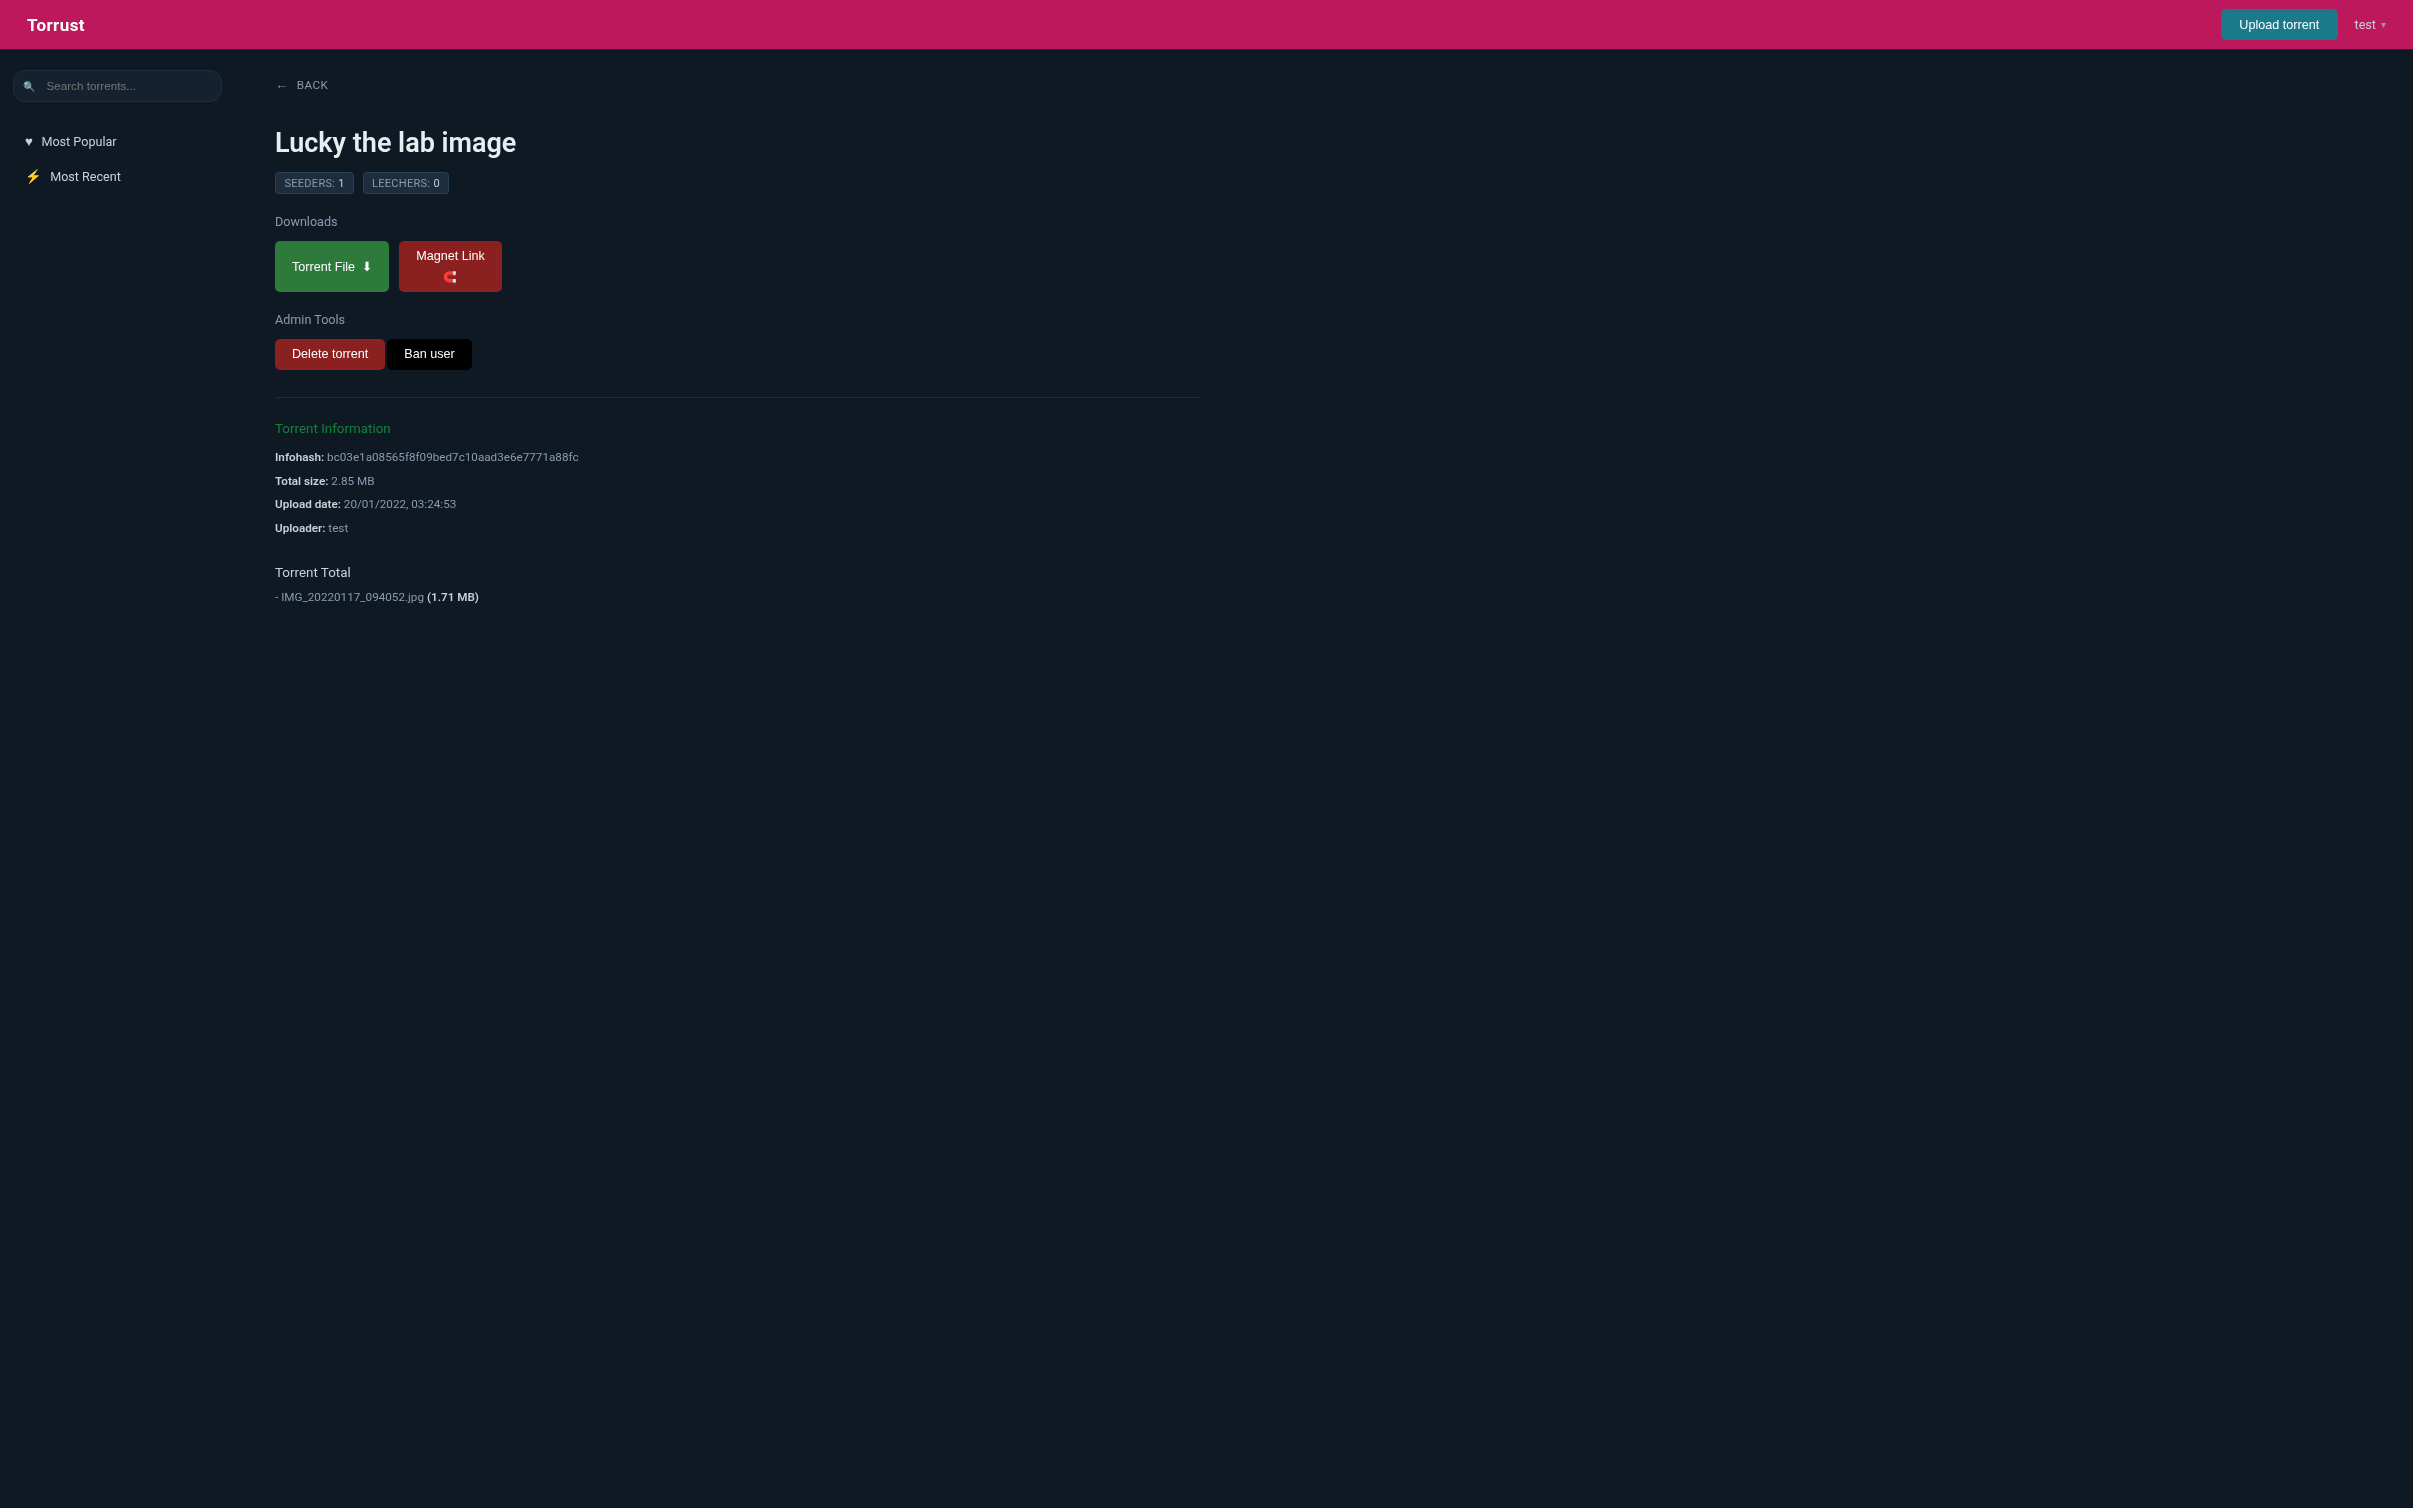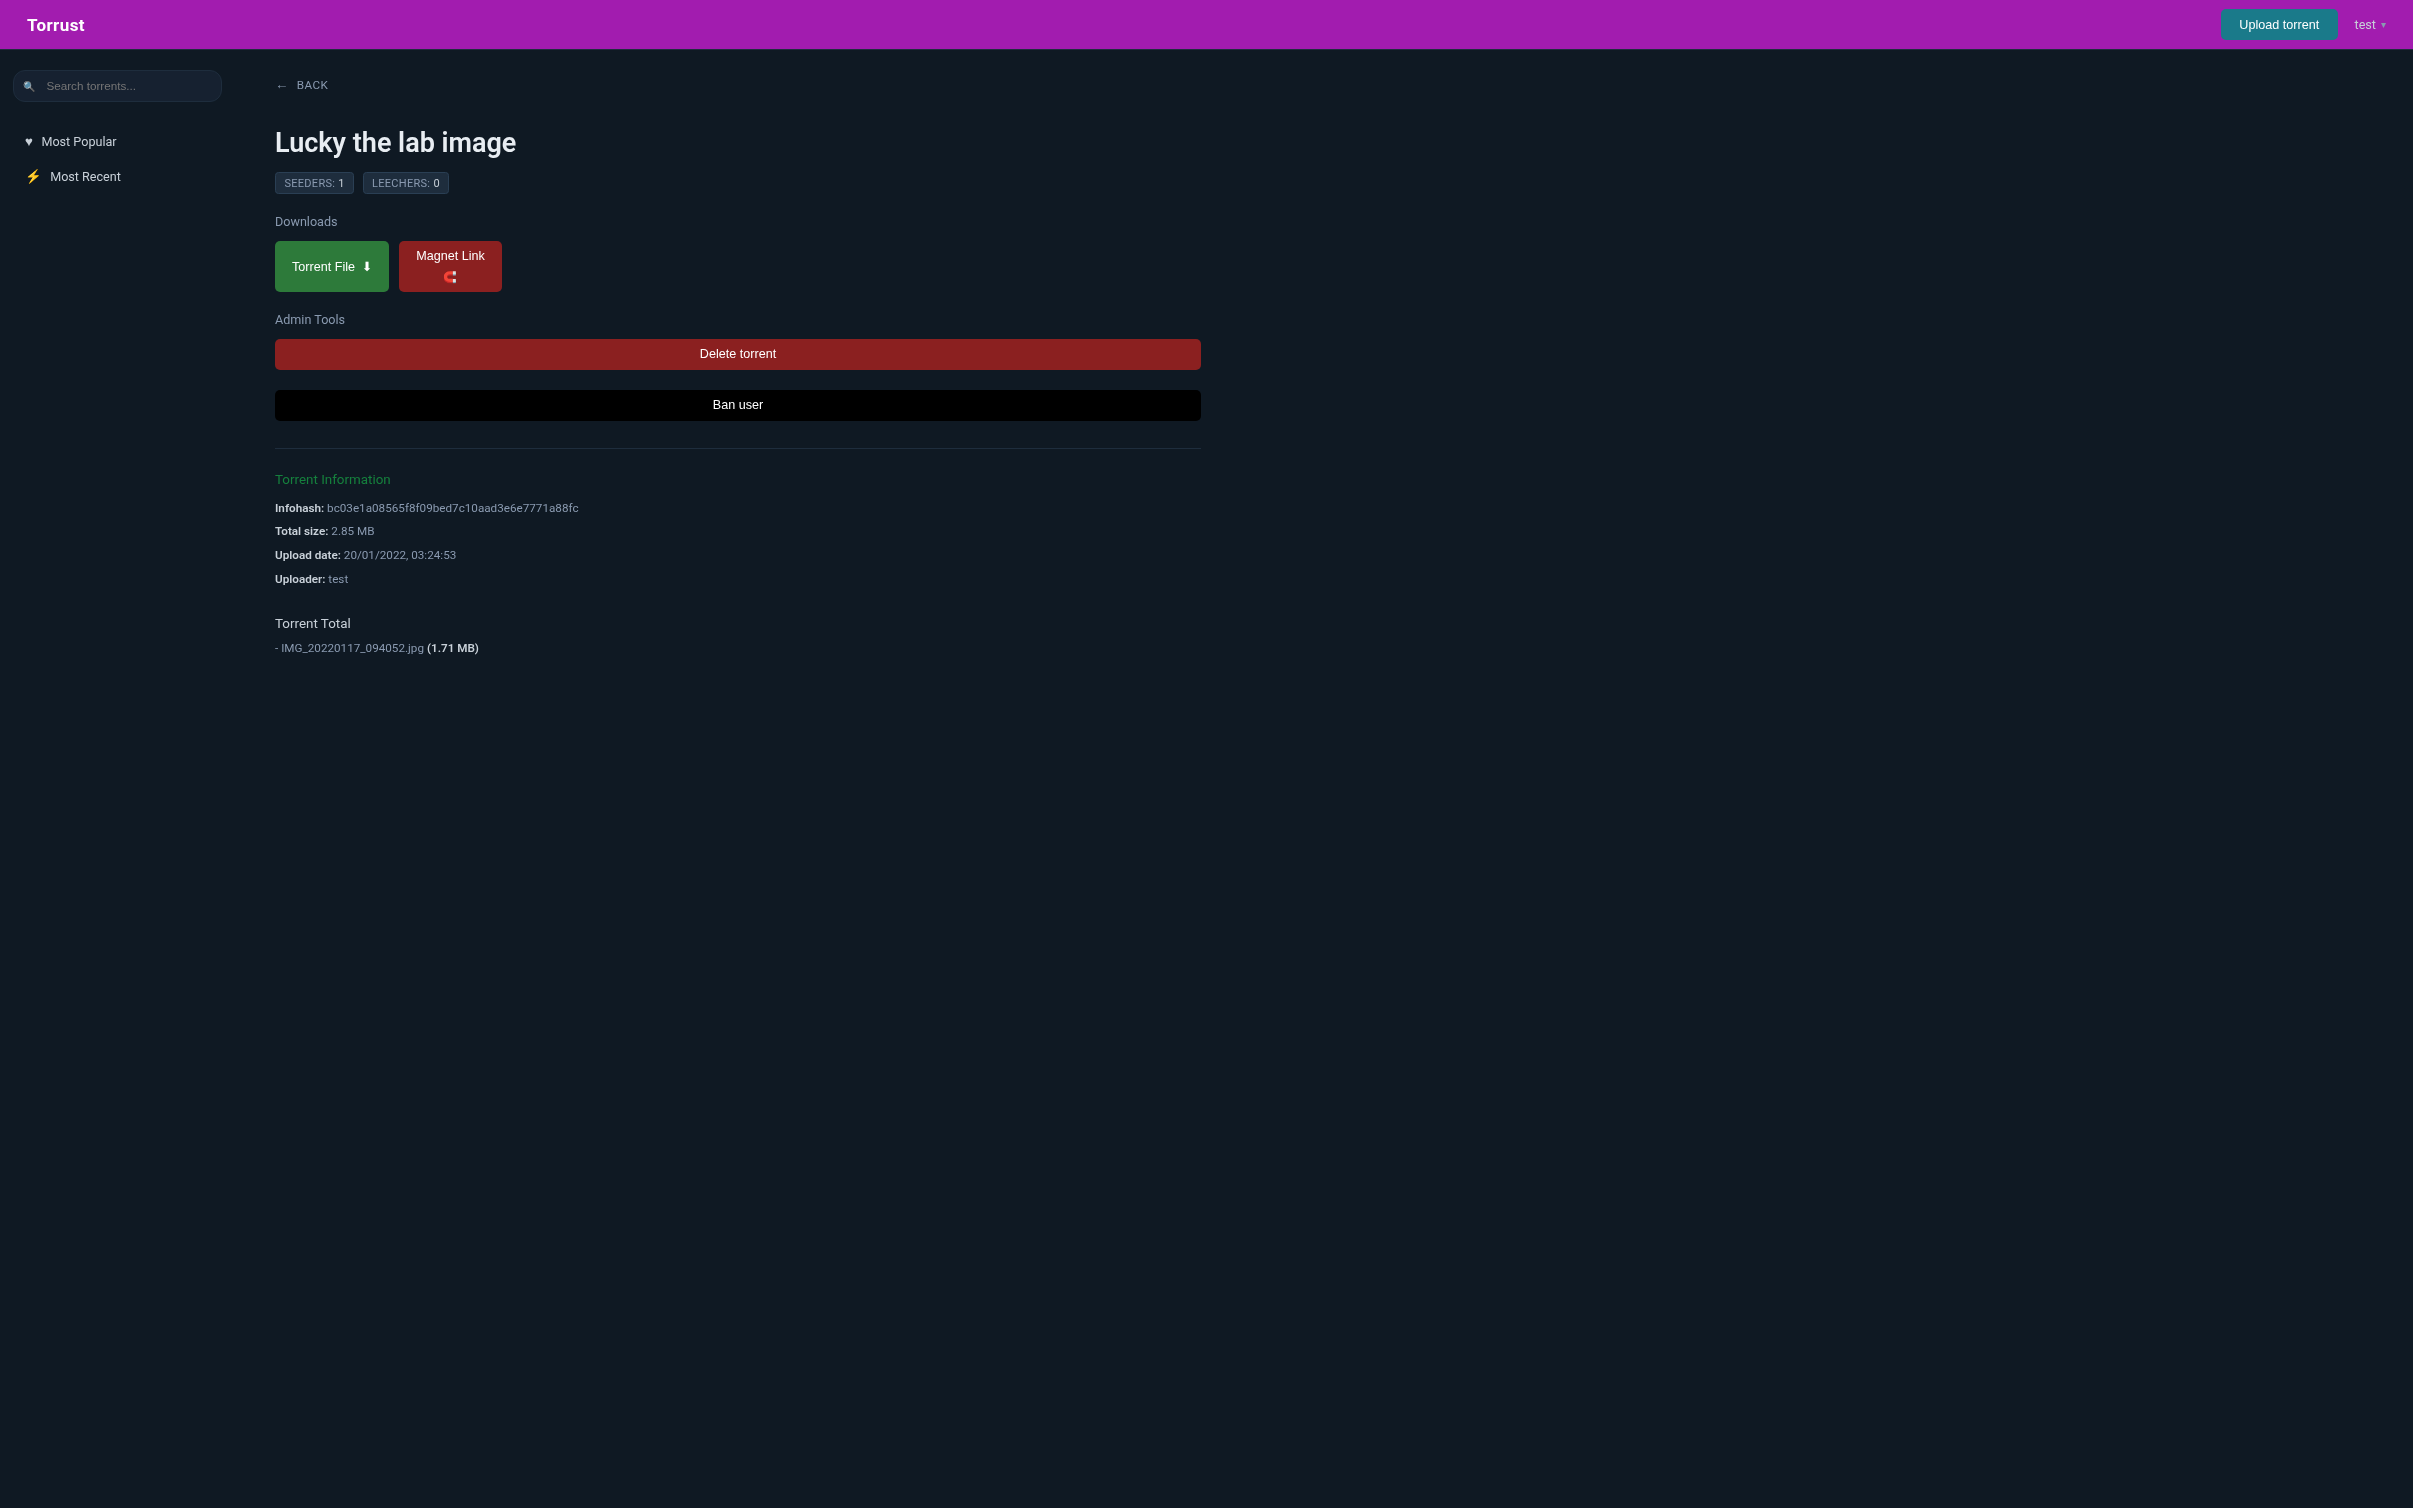--- a/index.html
+++ b/index.html
@@ -12,21 +12,21 @@
       min-height: 100vh;
     }
 
     
     .header {
       display: flex;
       align-items: center;
       justify-content: space-between;
       padding: 1px 27px;
       height: 50px;
-      background-color: #a21caf;
+      background-color: #be185d;
       border-bottom: 0.8px solid #1e2d3d;
     }
 
     .header-logo {
       font-size: 17px;
       font-weight: 700;
       color: #ffffff;
       letter-spacing: 0.4px;
     }
 
@@ -208,23 +208,22 @@
     }
 
     .admin-tools-label {
       font-size: 12.6px;
       color: #8a9ab0;
       margin-bottom: 11.7px;
     }
 
     .admin-button-group {
       display: flex;
-      gap: 20px;
+      gap: 2px;
       margin-bottom: 27px;
-      flex-direction: column;
     }
 
     .btn-delete {
       background-color: #8b2020;
       color: #ffffff;
       border: none;
       border-radius: 5px;
       padding: 8.4px 17px;
       font-size: 12.6px;
       cursor: pointer;

